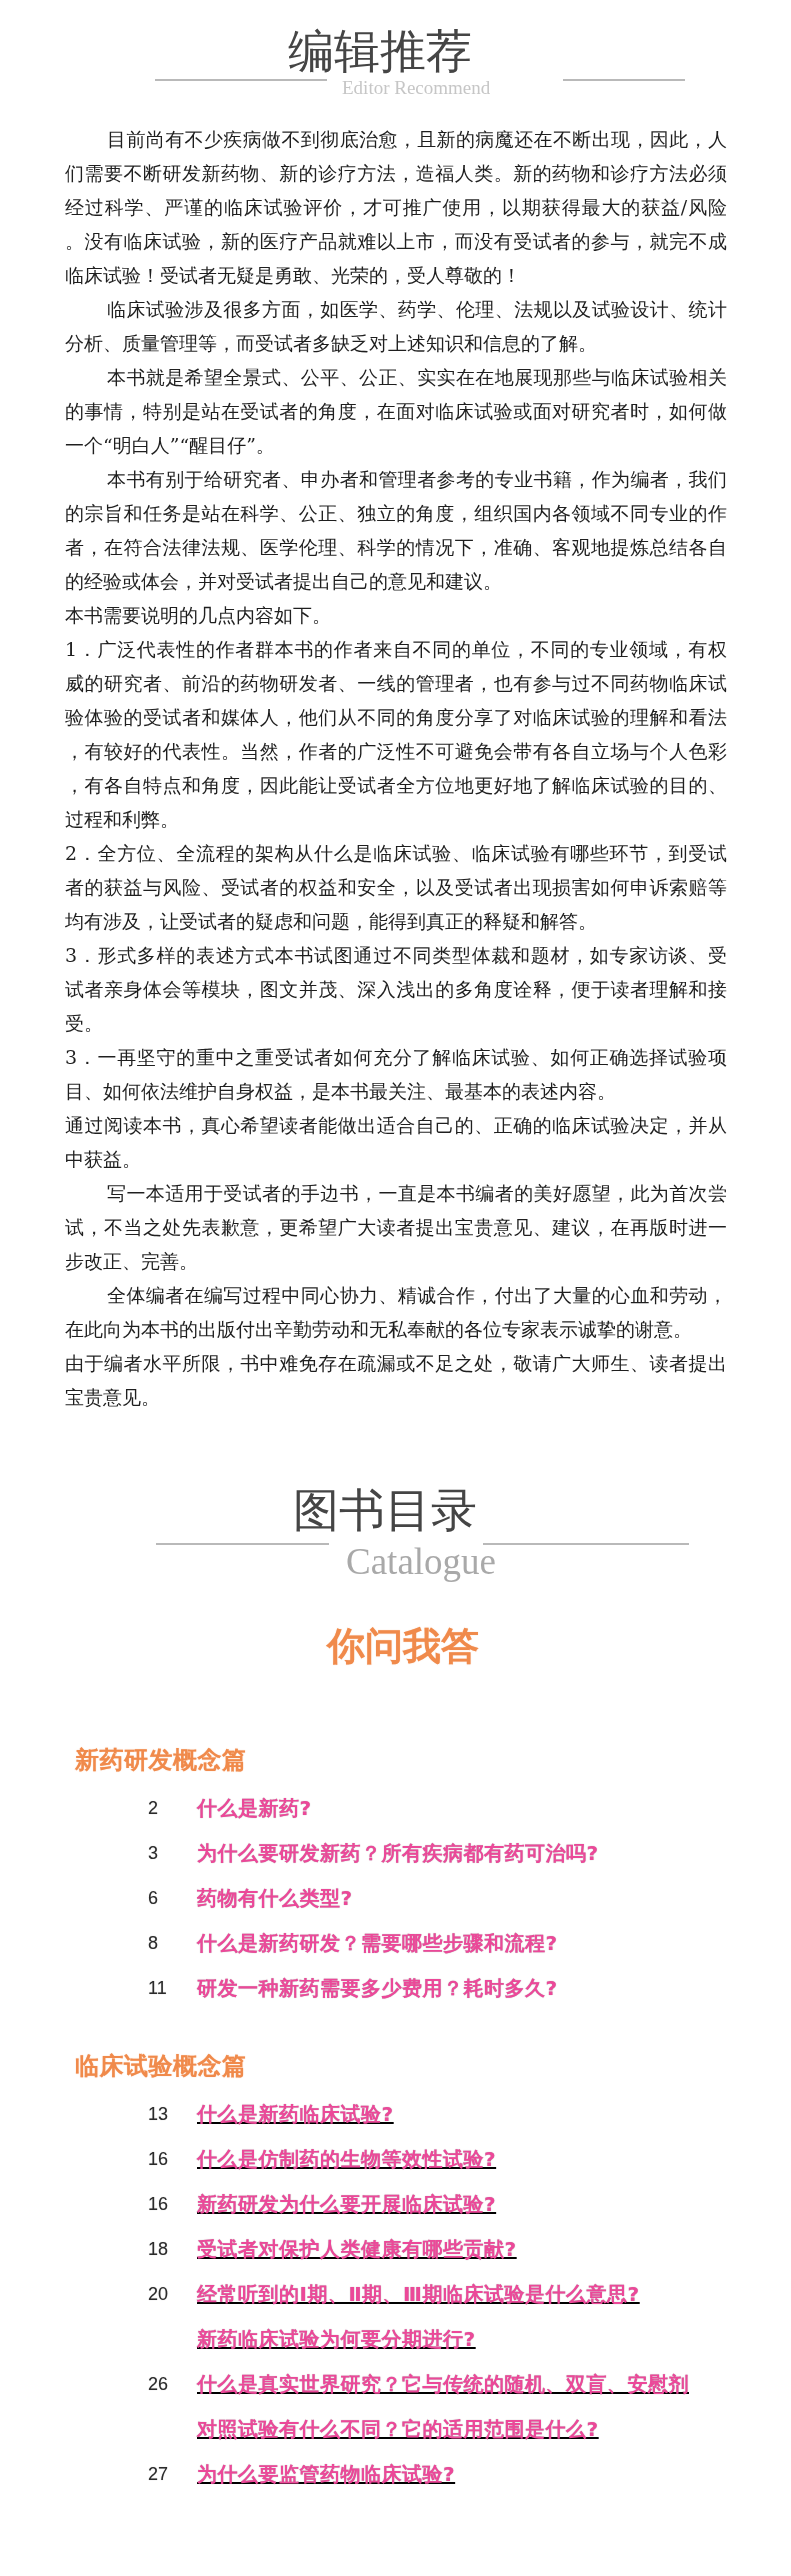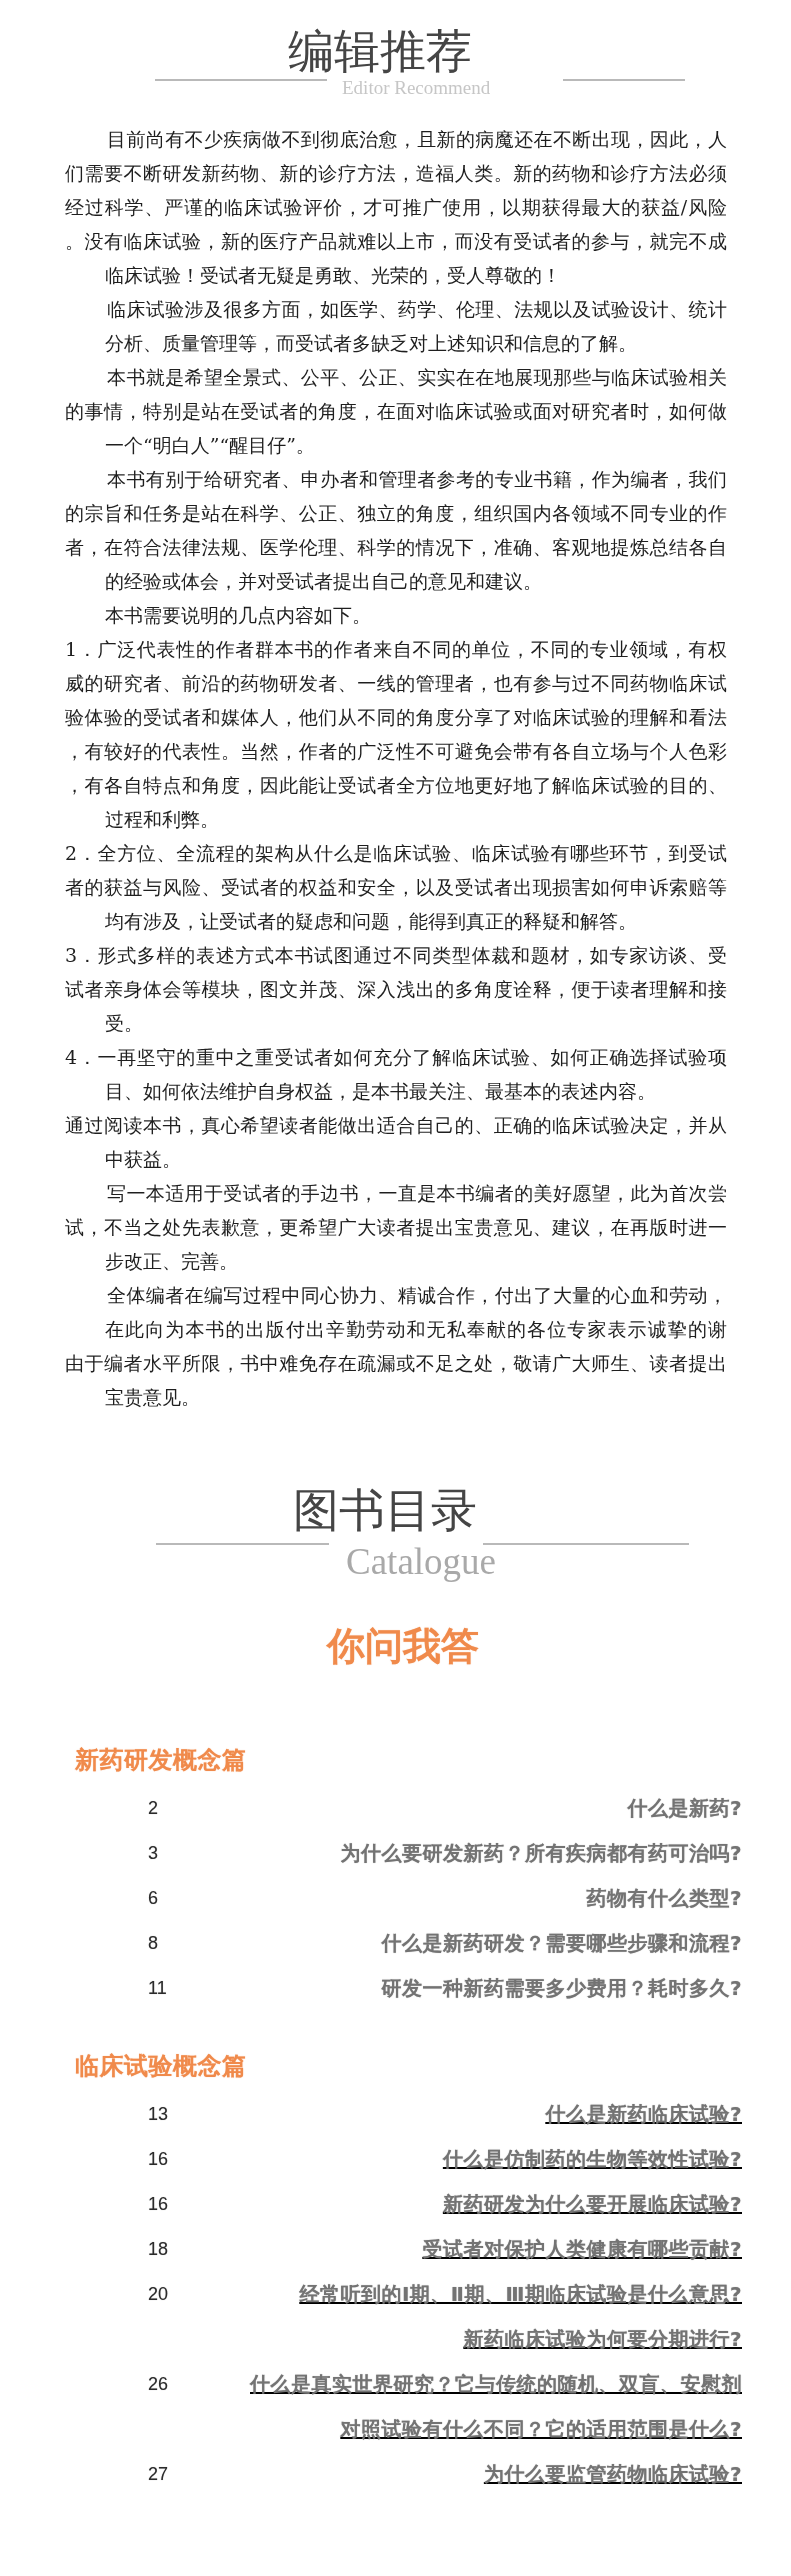--- a/index.html
+++ b/index.html
@@ -23,21 +23,21 @@
   .body-text {
     left: 65px; top: 122px; width: 662px;
     font-family: "DejaVu Serif", "Liberation Serif", serif;
     font-size: 19px; color: #1f1f1f;
   }
   .line {
     height: 34px; line-height: 34px; overflow: hidden;
     text-align: justify; text-align-last: justify;
   }
   .line.indent { padding-left: 42px; }
-  .line.last { text-align-last: left; margin-left: 40px; }
+  .line.last { text-align-last: left; }
 
   
   .part-title {
     left: 327px; top: 1627px;
     font-family: "DejaVu Sans", sans-serif; font-weight: bold;
     font-size: 38px; line-height: 1; color: #f08a4b; white-space: nowrap;
     text-shadow: 0 0 1px rgba(240,138,75,0.5);
   }
   .section-title {
     left: 75px;
@@ -49,24 +49,23 @@
   .toc-item { position: relative; }
   .toc-page {
     position: absolute; left: 0; top: 0; width: 46px;
     font-family: "Liberation Sans", "DejaVu Sans", sans-serif;
     font-size: 18px; height: 45px; line-height: 45px; color: #2b2b2b;
     text-shadow: 0 0 1px rgba(0,0,0,0.3);
   }
   .toc-text { margin-left: 49px; }
   .toc-line {
     font-family: "DejaVu Sans", sans-serif; font-weight: bold;
-    font-size: 20px; height: 45px; line-height: 45px; color: #737373;
+    font-size: 20px; height: 45px; line-height: 45px; color: #ec4899;
     white-space: nowrap; letter-spacing: 0.5px;
     text-shadow: 0 0 1px rgba(0,0,0,0.35);
-    text-align: right;
   }
 </style>
 </head>
 <body>
 
 <div class="abs h-title" style="left:288px; top:28px;">编辑推荐</div>
 <div class="abs h-line" style="left:155px; top:79px; width:172px;"></div>
 <div class="abs h-line" style="left:563px; top:79px; width:122px;"></div>
 <div class="abs h-sub" style="left:342px; top:78px;">Editor Recommend</div>
 
@@ -108,21 +107,21 @@
       <div class="line">2．全方位、全流程的架构从什么是临床试验、临床试验有哪些环节，到受试</div>
       <div class="line">者的获益与风险、受试者的权益和安全，以及受试者出现损害如何申诉索赔等</div>
       <div class="line last">均有涉及，让受试者的疑虑和问题，能得到真正的释疑和解答。</div>
     </div>
     <div class="para">
       <div class="line">3．形式多样的表述方式本书试图通过不同类型体裁和题材，如专家访谈、受</div>
       <div class="line">试者亲身体会等模块，图文并茂、深入浅出的多角度诠释，便于读者理解和接</div>
       <div class="line last">受。</div>
     </div>
     <div class="para">
-      <div class="line">4．一再坚守的重中之重受试者如何充分了解临床试验、如何正确选择试验项</div>
+      <div class="line">3．一再坚守的重中之重受试者如何充分了解临床试验、如何正确选择试验项</div>
       <div class="line last">目、如何依法维护自身权益，是本书最关注、最基本的表述内容。</div>
     </div>
     <div class="para">
       <div class="line">通过阅读本书，真心希望读者能做出适合自己的、正确的临床试验决定，并从</div>
       <div class="line last">中获益。</div>
     </div>
     <div class="para">
       <div class="line indent">写一本适用于受试者的手边书，一直是本书编者的美好愿望，此为首次尝</div>
       <div class="line">试，不当之处先表歉意，更希望广大读者提出宝贵意见、建议，在再版时进一</div>
       <div class="line last">步改正、完善。</div>

